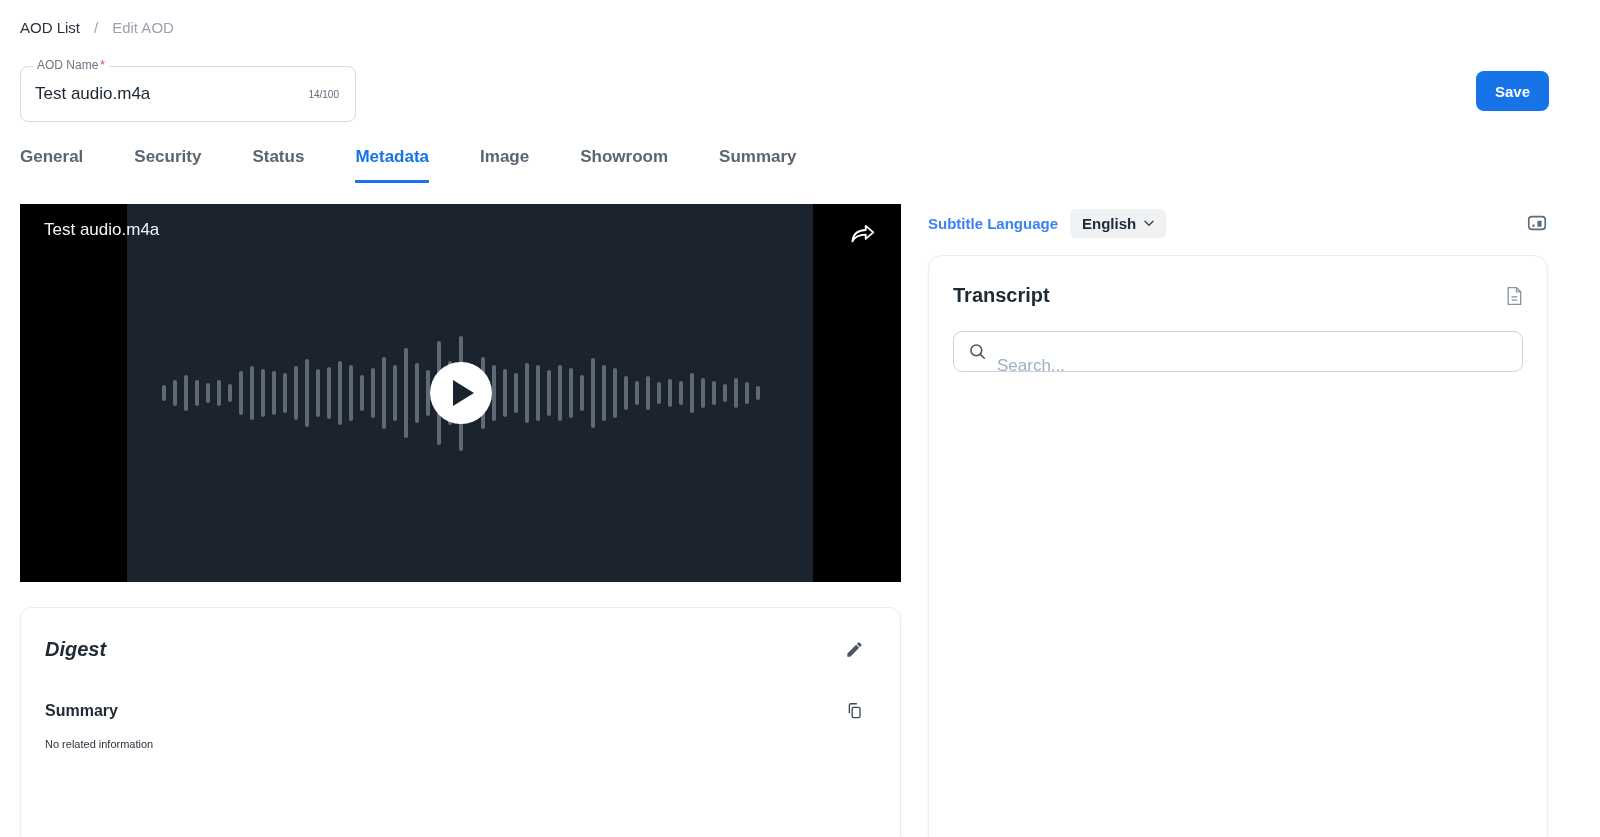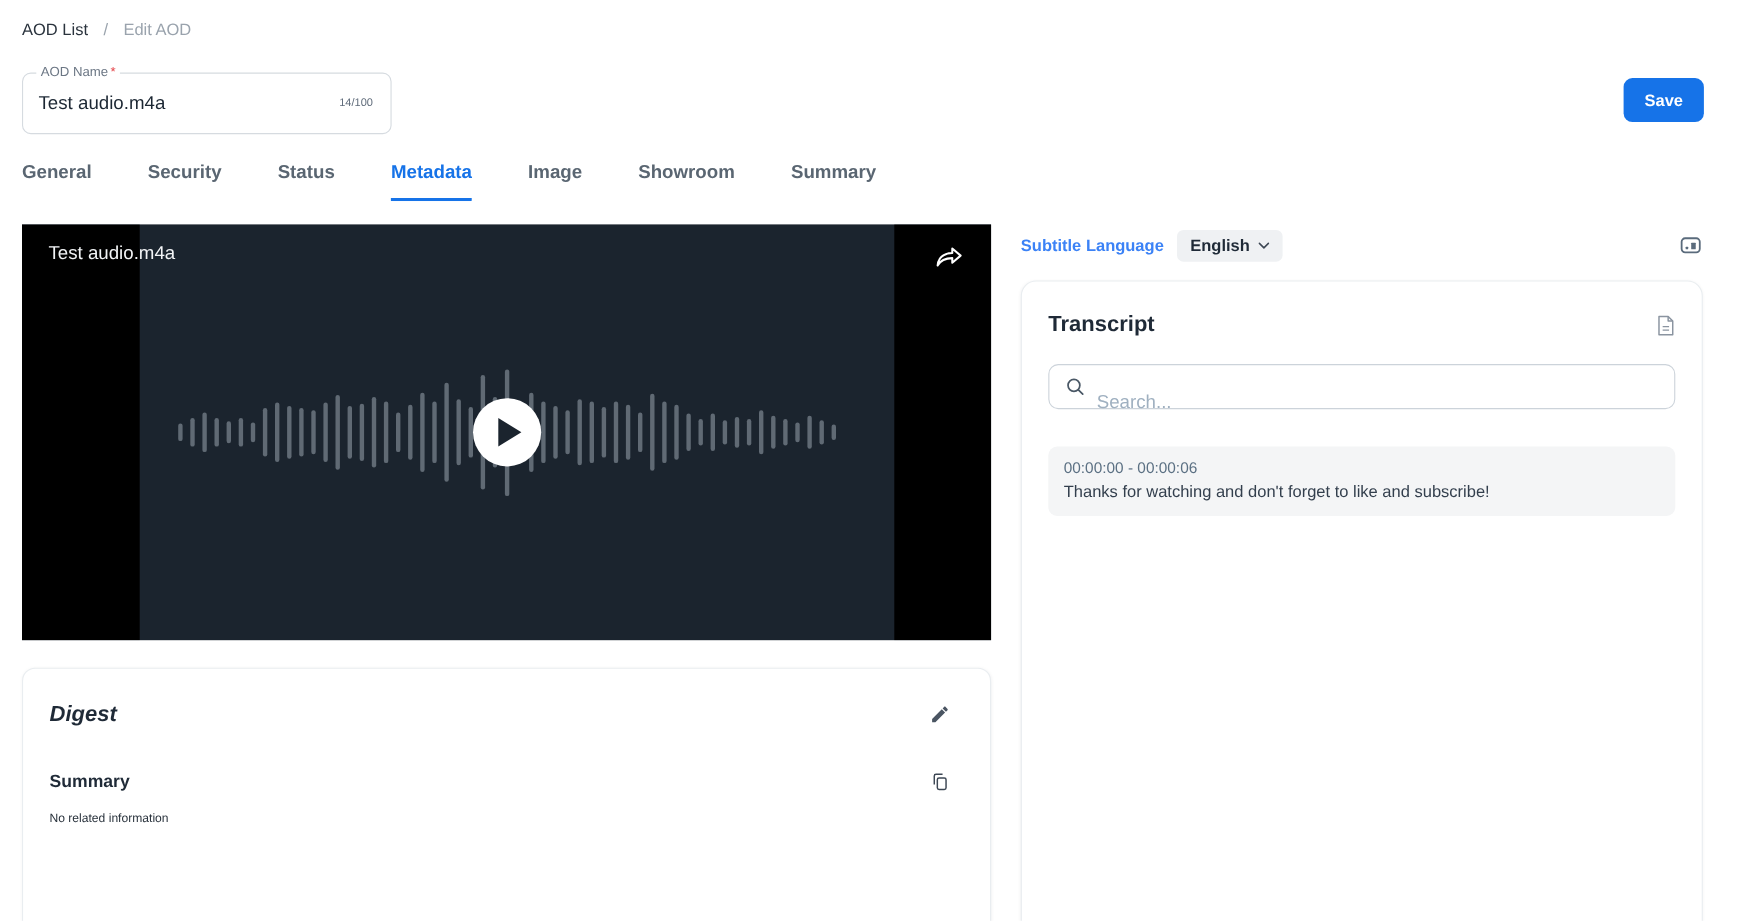--- a/index.html
+++ b/index.html
@@ -254,21 +254,15 @@
     </div>
     <div class="search-box">
       <span style="display:flex">
         <svg width="19" height="19" viewBox="0 0 24 24" fill="none" stroke="#4a5866" stroke-width="2" stroke-linecap="round">
           <circle cx="10.5" cy="10.5" r="6.8"></circle>
           <path d="M15.6 15.6l5 5"></path>
         </svg>
       </span>
       <input type="text" placeholder="Search..." style="">
     </div>
-    <div class="entries" id="entries">
-        <div class="entry">
-          <div class="entry-time">00:00:00 - 00:00:06</div>
-          <div class="entry-text">Thanks for watching and don't forget to like and subscribe!</div>
-        </div>
-      </div>
   </div>
 
 </div>
 
 </body></html>

